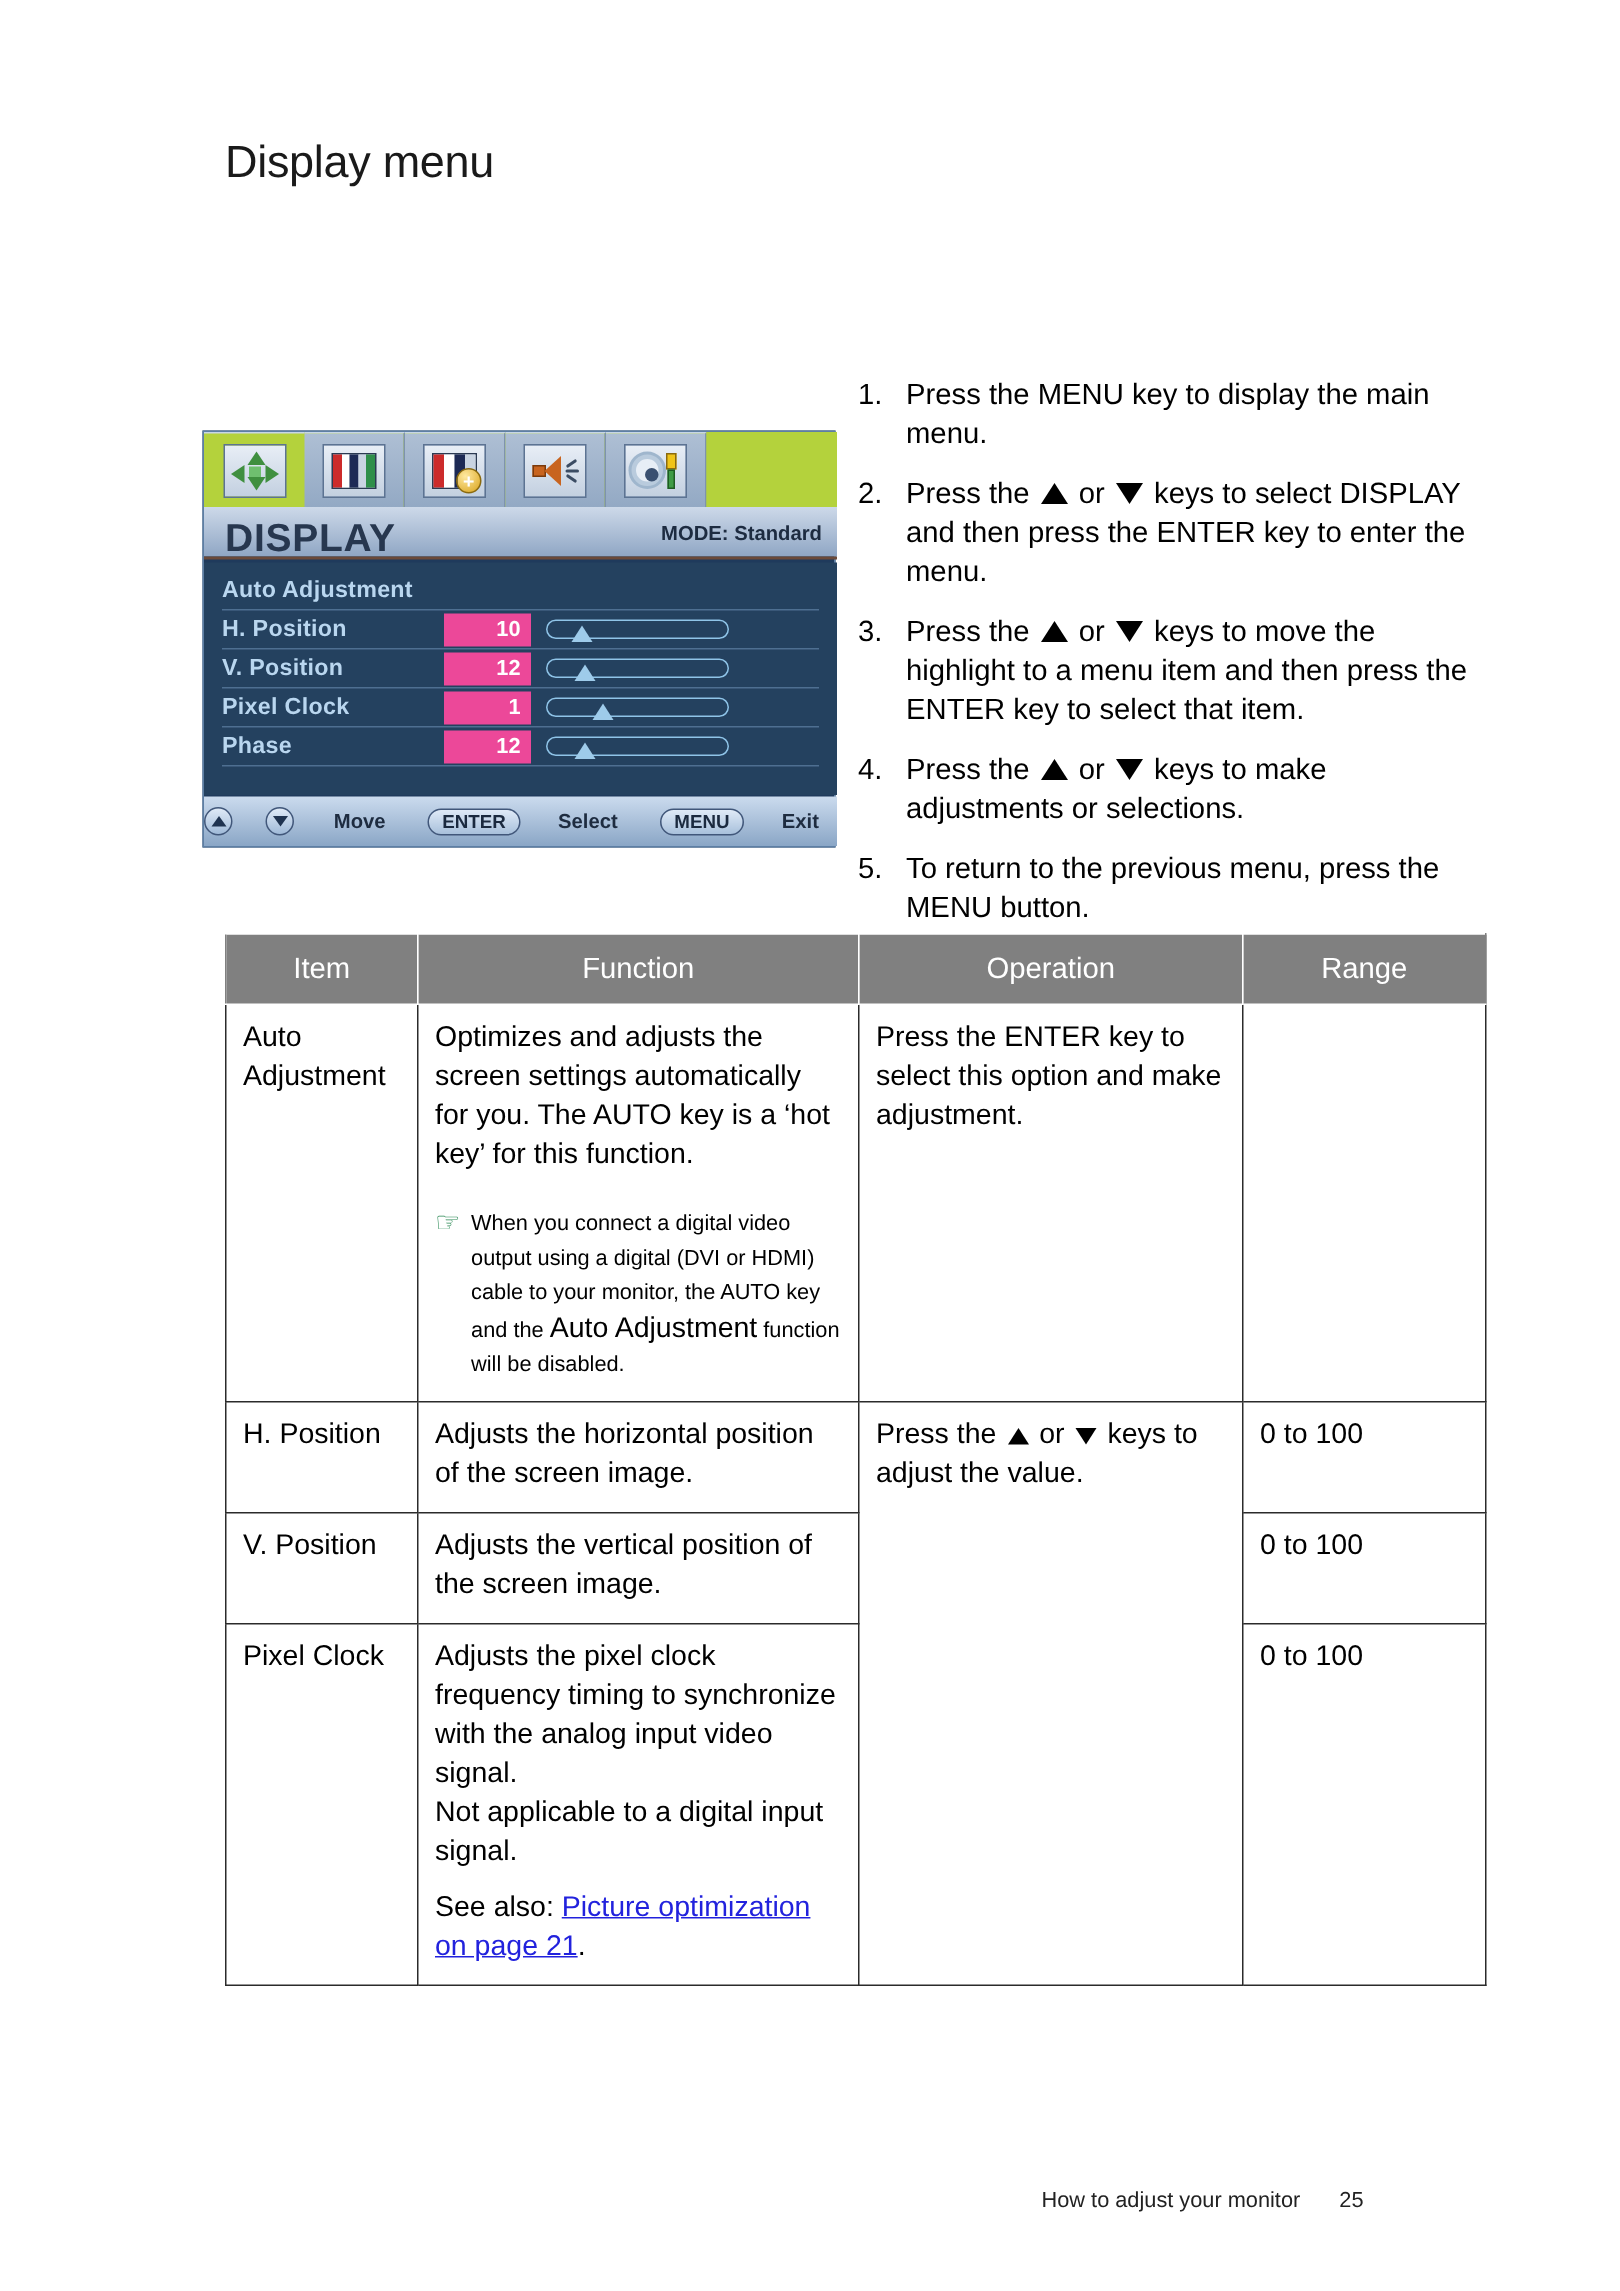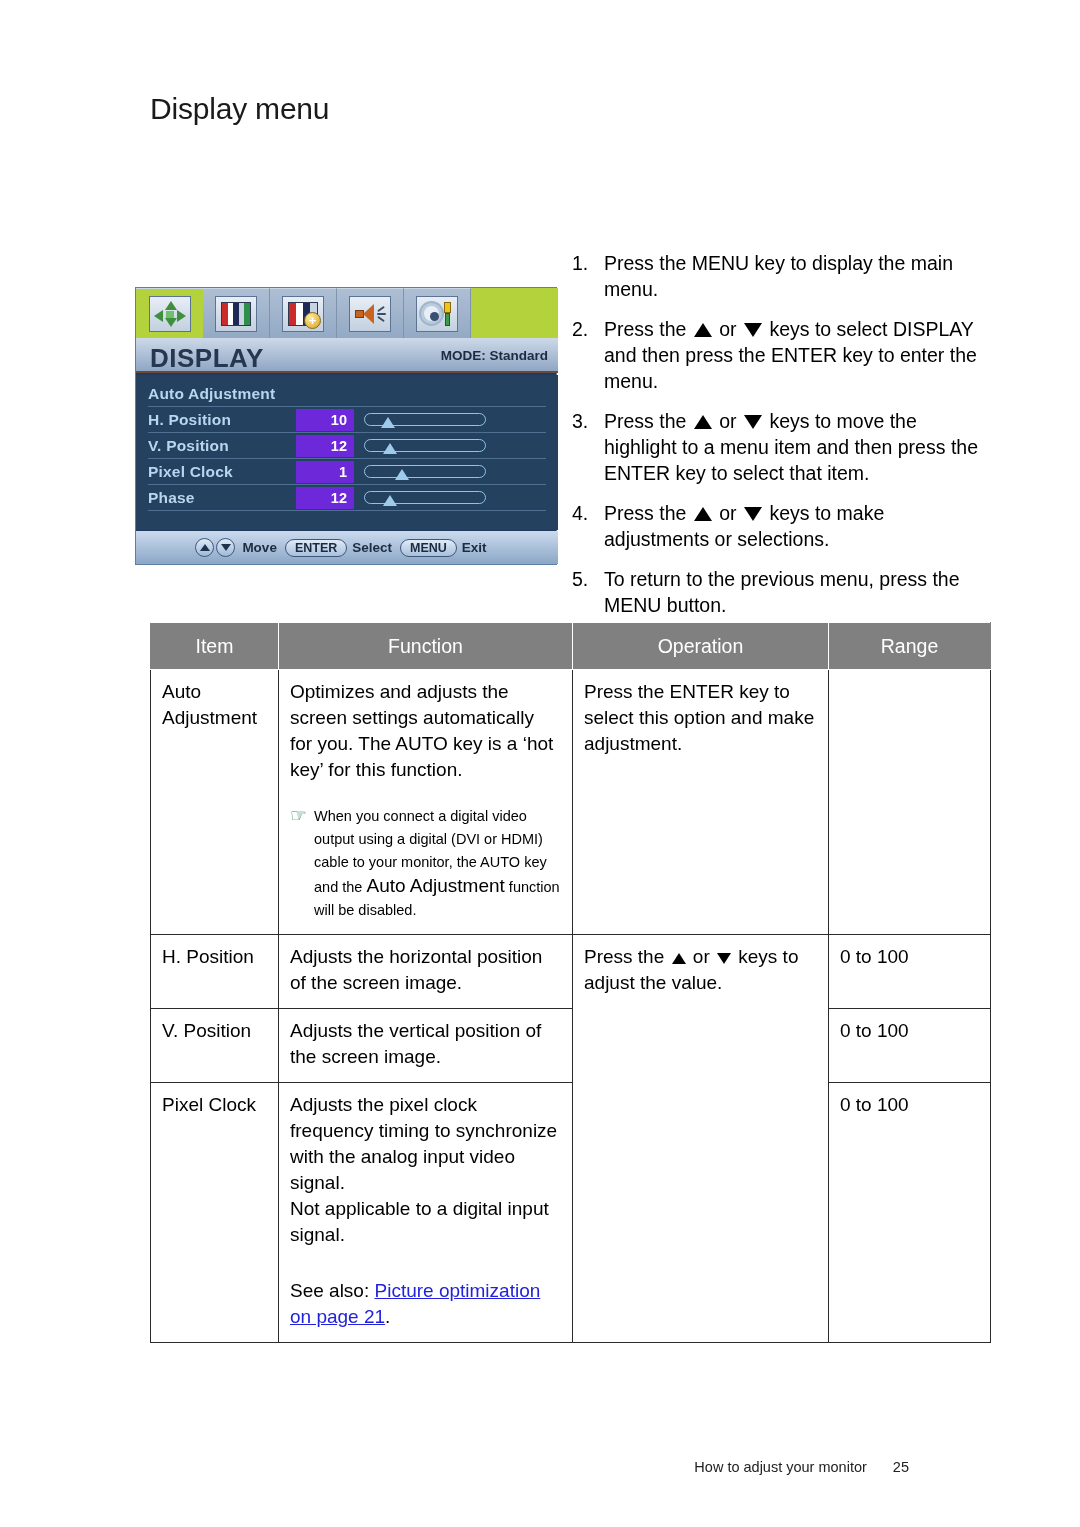--- a/index.html
+++ b/index.html
@@ -140,21 +140,21 @@
     display: flex; align-items: center;
   }
   .osd-row.head { border-bottom: 1px solid #4e6f91; }
   .osd-label {
     font-size: 15.5px; font-weight: bold; color: #b9d6ef;
     letter-spacing: 0.2px;
     width: 148px;
   }
   .osd-val {
     width: 58px; height: 22px;
-    background: #6d28d9;
+    background: #ec4899;
     color: #ffffff; font-weight: bold; font-size: 14.5px;
     text-align: right; padding-right: 7px; line-height: 22px;
   }
   .osd-slider {
     margin-left: 10px;
     position: relative;
     width: 122px; height: 13px;
     border: 1px solid #8fc4e8;
     border-radius: 7px;
     background: #24415f;
@@ -164,21 +164,21 @@
     width: 0; height: 0;
     border-left: 7px solid transparent;
     border-right: 7px solid transparent;
     border-bottom: 11px solid #9ecbea;
   }
 
   .osd-foot {
     position: absolute; left: 0; bottom: 0;
     width: 422px; height: 33px;
     background: linear-gradient(180deg,#cbdbee 0%, #8aa6c6 100%);
-    display: flex; align-items: center; justify-content: center;
+    display: flex; align-items: center; justify-content: space-between;
     padding-right: 12px;
     font-size: 13.5px; font-weight: bold; color: #1e2c40;
   }
   .pillbtn {
     display: inline-block;
     border: 1px solid #41577a;
     border-radius: 10px;
     background: linear-gradient(180deg,#dfeaf7,#a8c0db);
     padding: 1px 9px;
     font-size: 12.5px; font-weight: bold; color: #1b2a3f;
@@ -256,21 +256,21 @@
   .note-ico {
     color: #2e8b57;
     font-size: 19px;
     line-height: 22px;
     margin-right: 7px;
     flex: 0 0 auto;
   }
   .note-body { flex: 1; }
   .note-big { font-size: 19px; }
   .link { color: #2222dd; }
-  .seealso { margin-top: 30px; font-size: 19px; line-height: 26px; }
+  .seealso { margin-top: 11px; font-size: 19px; line-height: 26px; }
 
   .nowrap-keys { white-space: nowrap; }
 
   
   .footer {
     position: absolute;
     right: 90px; bottom: 52px;
     font-size: 14.5px;
     color: #222;
   }

